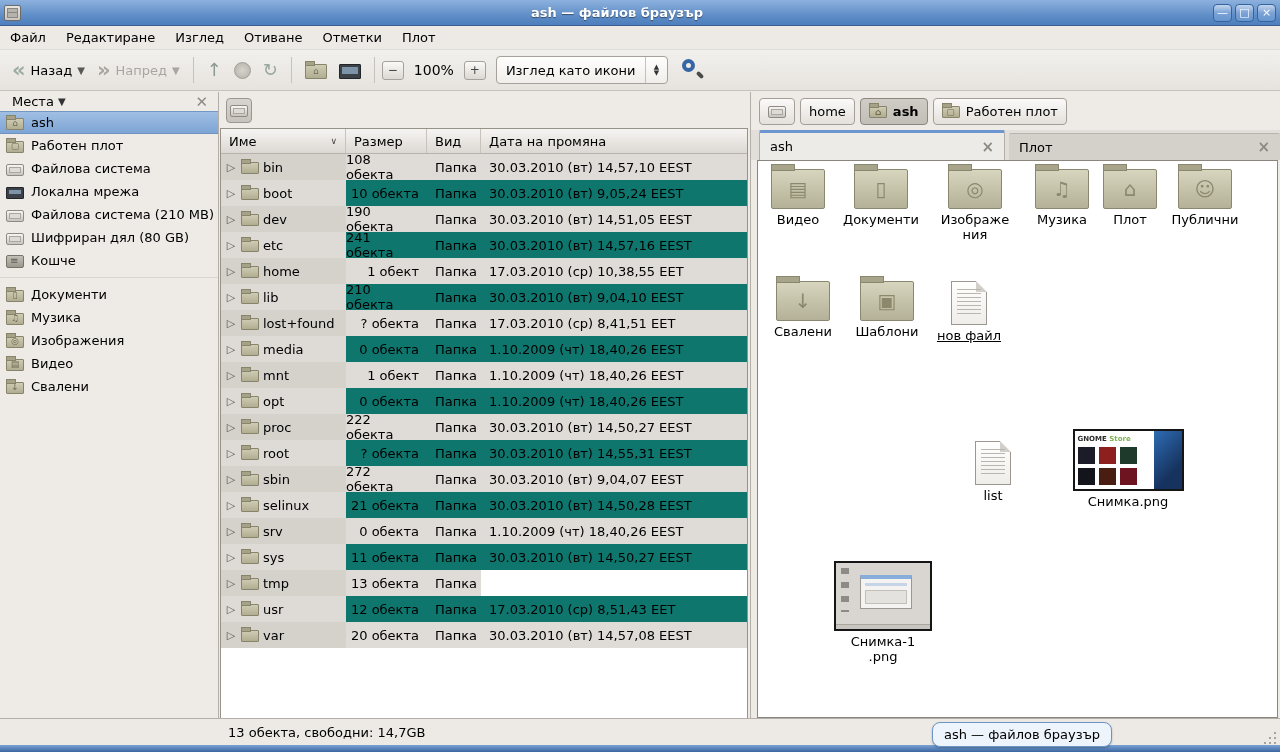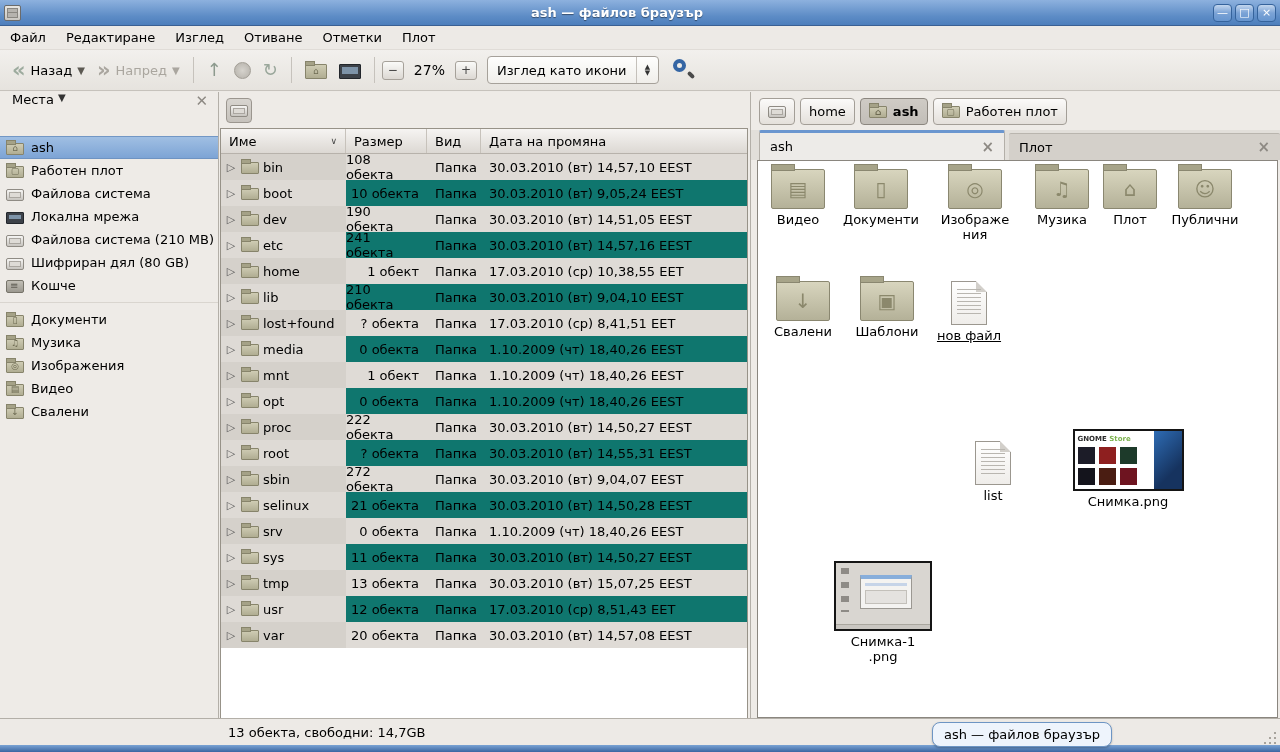--- a/index.html
+++ b/index.html
@@ -49,21 +49,21 @@
                 flex-direction:column; align-items:center; justify-content:center; font-size:7px; color:#333; line-height:6px; }
   .search-btn { margin-left:12px; width:26px; height:26px; position:relative; }
   .search-btn .lens { position:absolute; left:2px; top:2px; width:13px; height:13px; border:4px solid #3465a4; border-radius:50%; }
   .search-btn .handle { position:absolute; left:16px; top:16px; width:8px; height:4px; background:#4a4a4a;
                         border-radius:2px; transform:rotate(45deg); }
 
   
   .main { position:absolute; top:92px; left:0; right:0; bottom:34px; display:flex; }
 
   .sidebar { width:219px; background:#eeebe7; border-right:1px solid #b3afa8; display:flex; flex-direction:column; }
-  .sidebar-header { height:44px; display:flex; padding:0 10px 0 12px; }
+  .sidebar-header { height:19px; display:flex; align-items:center; padding:0 10px 0 12px; }
   .sb-title { }
   .sb-caret { font-size:10px; margin-left:4px; color:#333; }
   .sb-close { margin-left:auto; color:#8d8983; font-size:15px; }
   .sb-list { flex:1; }
   .sb-item { height:23px; display:flex; align-items:center; gap:7px; padding-left:6px; }
   .sb-item.selected { background:linear-gradient(#a0bfe3,#7da4d5); border-top:1px solid #7297c5; border-bottom:1px solid #6e93c2; }
   .sb-sep { height:1px; background:#d9d5cf; margin:5px 0; }
 
   
   .mini { width:18px; height:14px; flex:0 0 auto; position:relative; }
@@ -223,21 +223,21 @@
     <div class="tbtn">
       <span class="mini fold mini-home" style="width:22px;height:15px;">
           <span class="em">⌂</span>
         </span>
     </div>
     <div class="tbtn">
       <span class="mini network" style="width:22px;height:15px;"></span>
     </div>
     <span class="tsep"></span>
     <div class="zoom-btn">−</div>
-    <div class="zoom-label">27%</div>
+    <div class="zoom-label">100%</div>
     <div class="zoom-btn">+</div>
     <div class="combo">
       <span class="combo-label">Изглед като икони</span>
       <span class="combo-spin">
           <span>▲</span>
           <span>▼</span>
         </span>
     </div>
     <div class="search-btn">
       <span class="lens"></span>
@@ -504,21 +504,20 @@
               <div class="tcell c-date">30.03.2010 (вт) 14,50,27 EEST</div>
             </div>
             <div class="trow even">
               <div class="tcell c-name">
                 <span class="expander">▷</span>
                 <span class="mini fold"></span>
                 <span>tmp</span>
               </div>
               <div class="tcell c-size">13 обекта</div>
               <div class="tcell c-type">Папка</div>
-              <div class="tcell c-date">30.03.2010 (вт) 15,07,25 EEST</div>
             </div>
             <div class="trow odd">
               <div class="tcell c-name">
                 <span class="expander">▷</span>
                 <span class="mini fold"></span>
                 <span>usr</span>
               </div>
               <div class="tcell c-size">12 обекта</div>
               <div class="tcell c-type">Папка</div>
               <div class="tcell c-date">17.03.2010 (ср)  8,51,43 EET</div>

